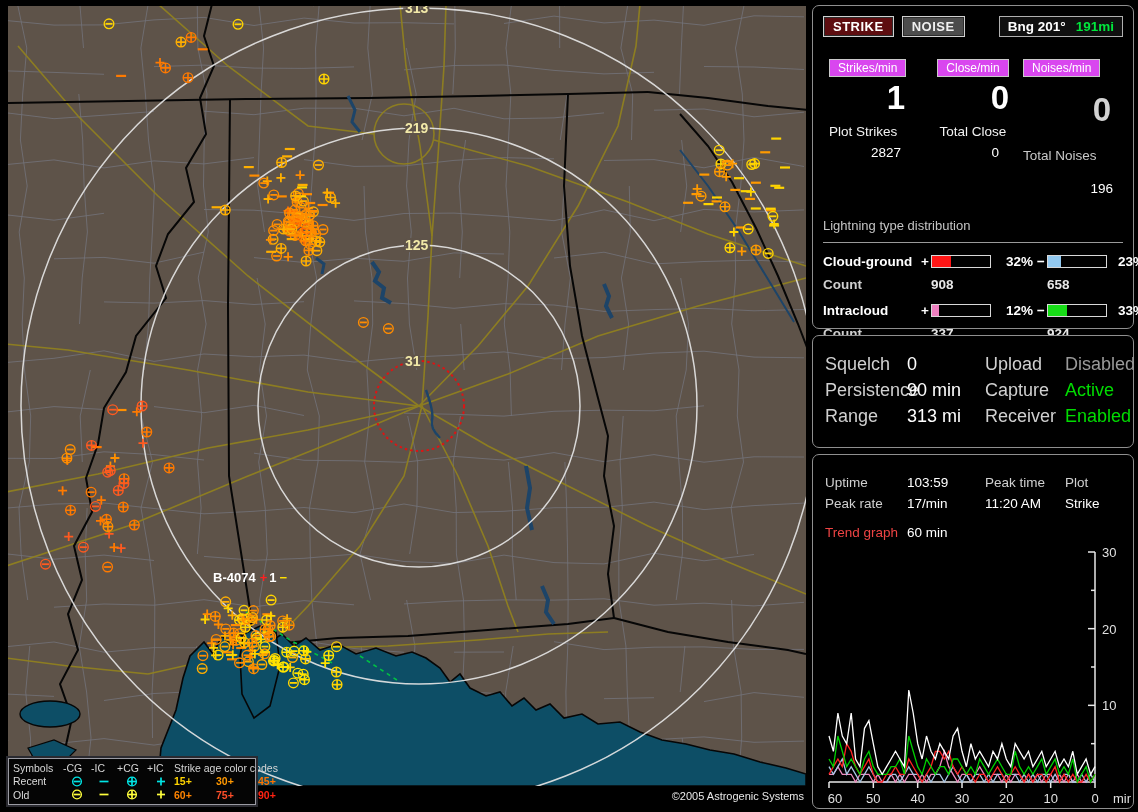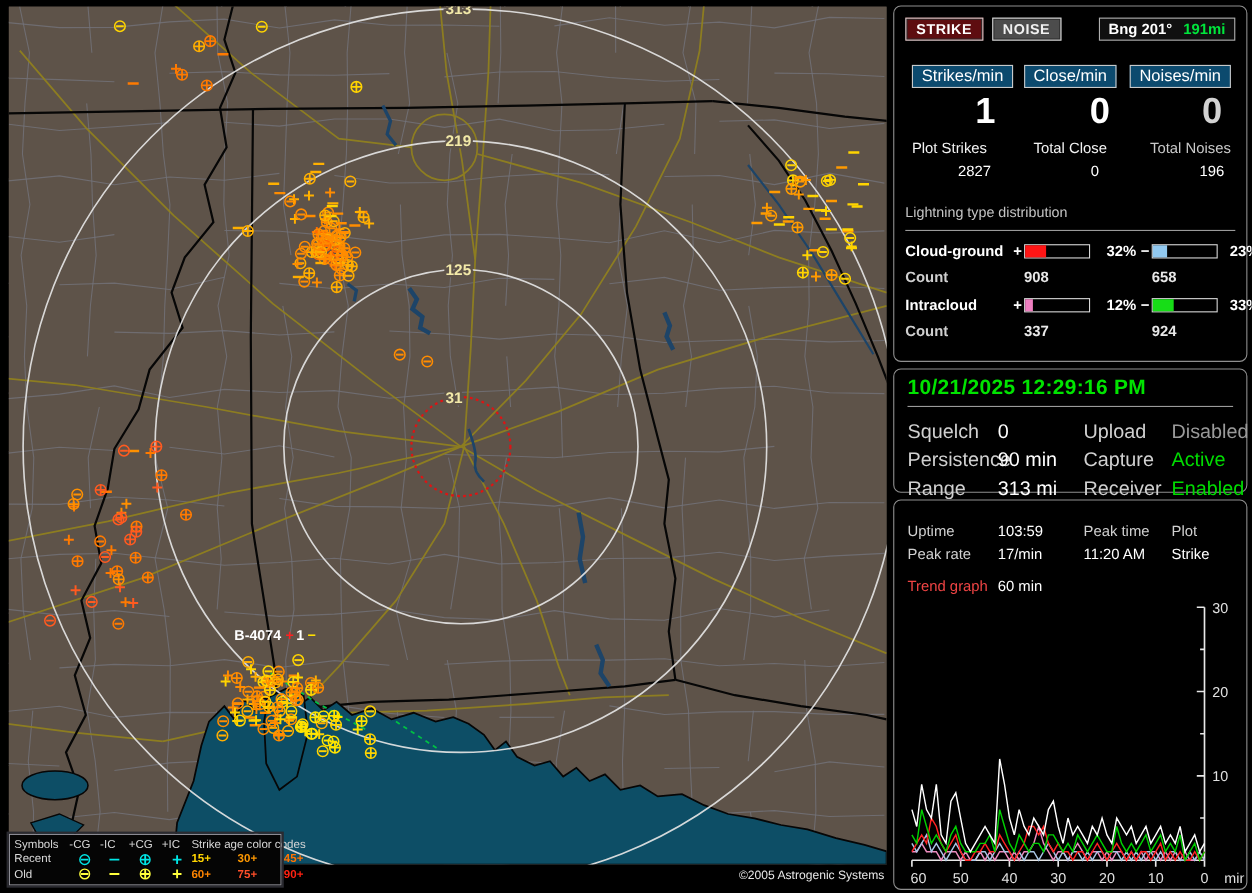--- a/index.html
+++ b/index.html
@@ -32,25 +32,25 @@
   .btn{font-weight:bold;font-size:13px;letter-spacing:.5px;padding:2px 9px;border:1px solid #d0d0d0;
     box-shadow:inset 0 0 0 1px #2b2b2b;color:#fff;cursor:default;}
   #strike-btn{background:#5e0d10;}
   #noise-btn{background:#4c4c4c;color:#f0f0f0;}
   .spacer{flex:1;}
   #bng-badge{background:#101010;border:1px solid #b0b0b0;padding:2px 8px;font-weight:bold;font-size:13.5px;}
   #bng-badge .dist{color:#00e63c;margin-left:10px;}
 
   .rates{display:grid;grid-template-columns:1fr 1fr 1fr;margin-top:22px;}
   .rate-col{display:flex;flex-direction:column;}
-  .chip{background:#0c4a6e;border:1px solid #c9c9c9;color:#fff;font-size:15px;padding:1px 8px;
+  .chip{background:#d946ef;border:1px solid #c9c9c9;color:#fff;font-size:12px;padding:1px 8px;
     width:max-content;}
   .rate-col.c0{align-items:flex-start;padding-left:6px;}
   .rate-col.c1{align-items:center;}
-  .rate-col.c2{align-items:flex-end;padding-right:4px;}
+  .rate-col.c2{align-items:flex-start;padding-right:4px;gap:12px;}
   .big-num{font-size:33px;font-weight:bold;margin-top:3px;line-height:36px;}
   .rate-col.c0 .big-num{align-self:flex-end;padding-right:18px;}
   .rate-col.c1 .big-num{align-self:flex-end;padding-right:14px;}
   .rate-col.c2 .big-num{align-self:flex-end;padding-right:8px;color:#d2d2d2;}
   .tot-label{font-size:13.5px;margin-top:8px;color:#f2f2f2;}
   .rate-col.c2 .tot-label{color:#c9c9c9;}
   .tot-val{font-size:13.5px;margin-top:6px;}
   .rate-col.c0 .tot-val{align-self:flex-end;padding-right:22px;}
   .rate-col.c1 .tot-val{align-self:flex-end;padding-right:24px;}
   .rate-col.c2 .tot-val{align-self:flex-end;padding-right:6px;}
@@ -1370,21 +1370,20 @@
             <span>337</span>
             <span></span>
             <span></span>
             <span>924</span>
             <span></span>
           </div>
         </div>
     </div>
 
     <div class="panel" id="panel-status">
-      <div id="datetime">10/21/2025 12:29:16 PM</div>
       <div class="kv-grid">
         <span class="lab">Squelch</span>
         <span>0</span>
         <span class="lab">Upload</span>
         <span class="val-dim">Disabled</span>
 
         <span class="lab">Persistence</span>
         <span>90 min</span>
         <span class="lab">Capture</span>
         <span class="val-green">Active</span>

